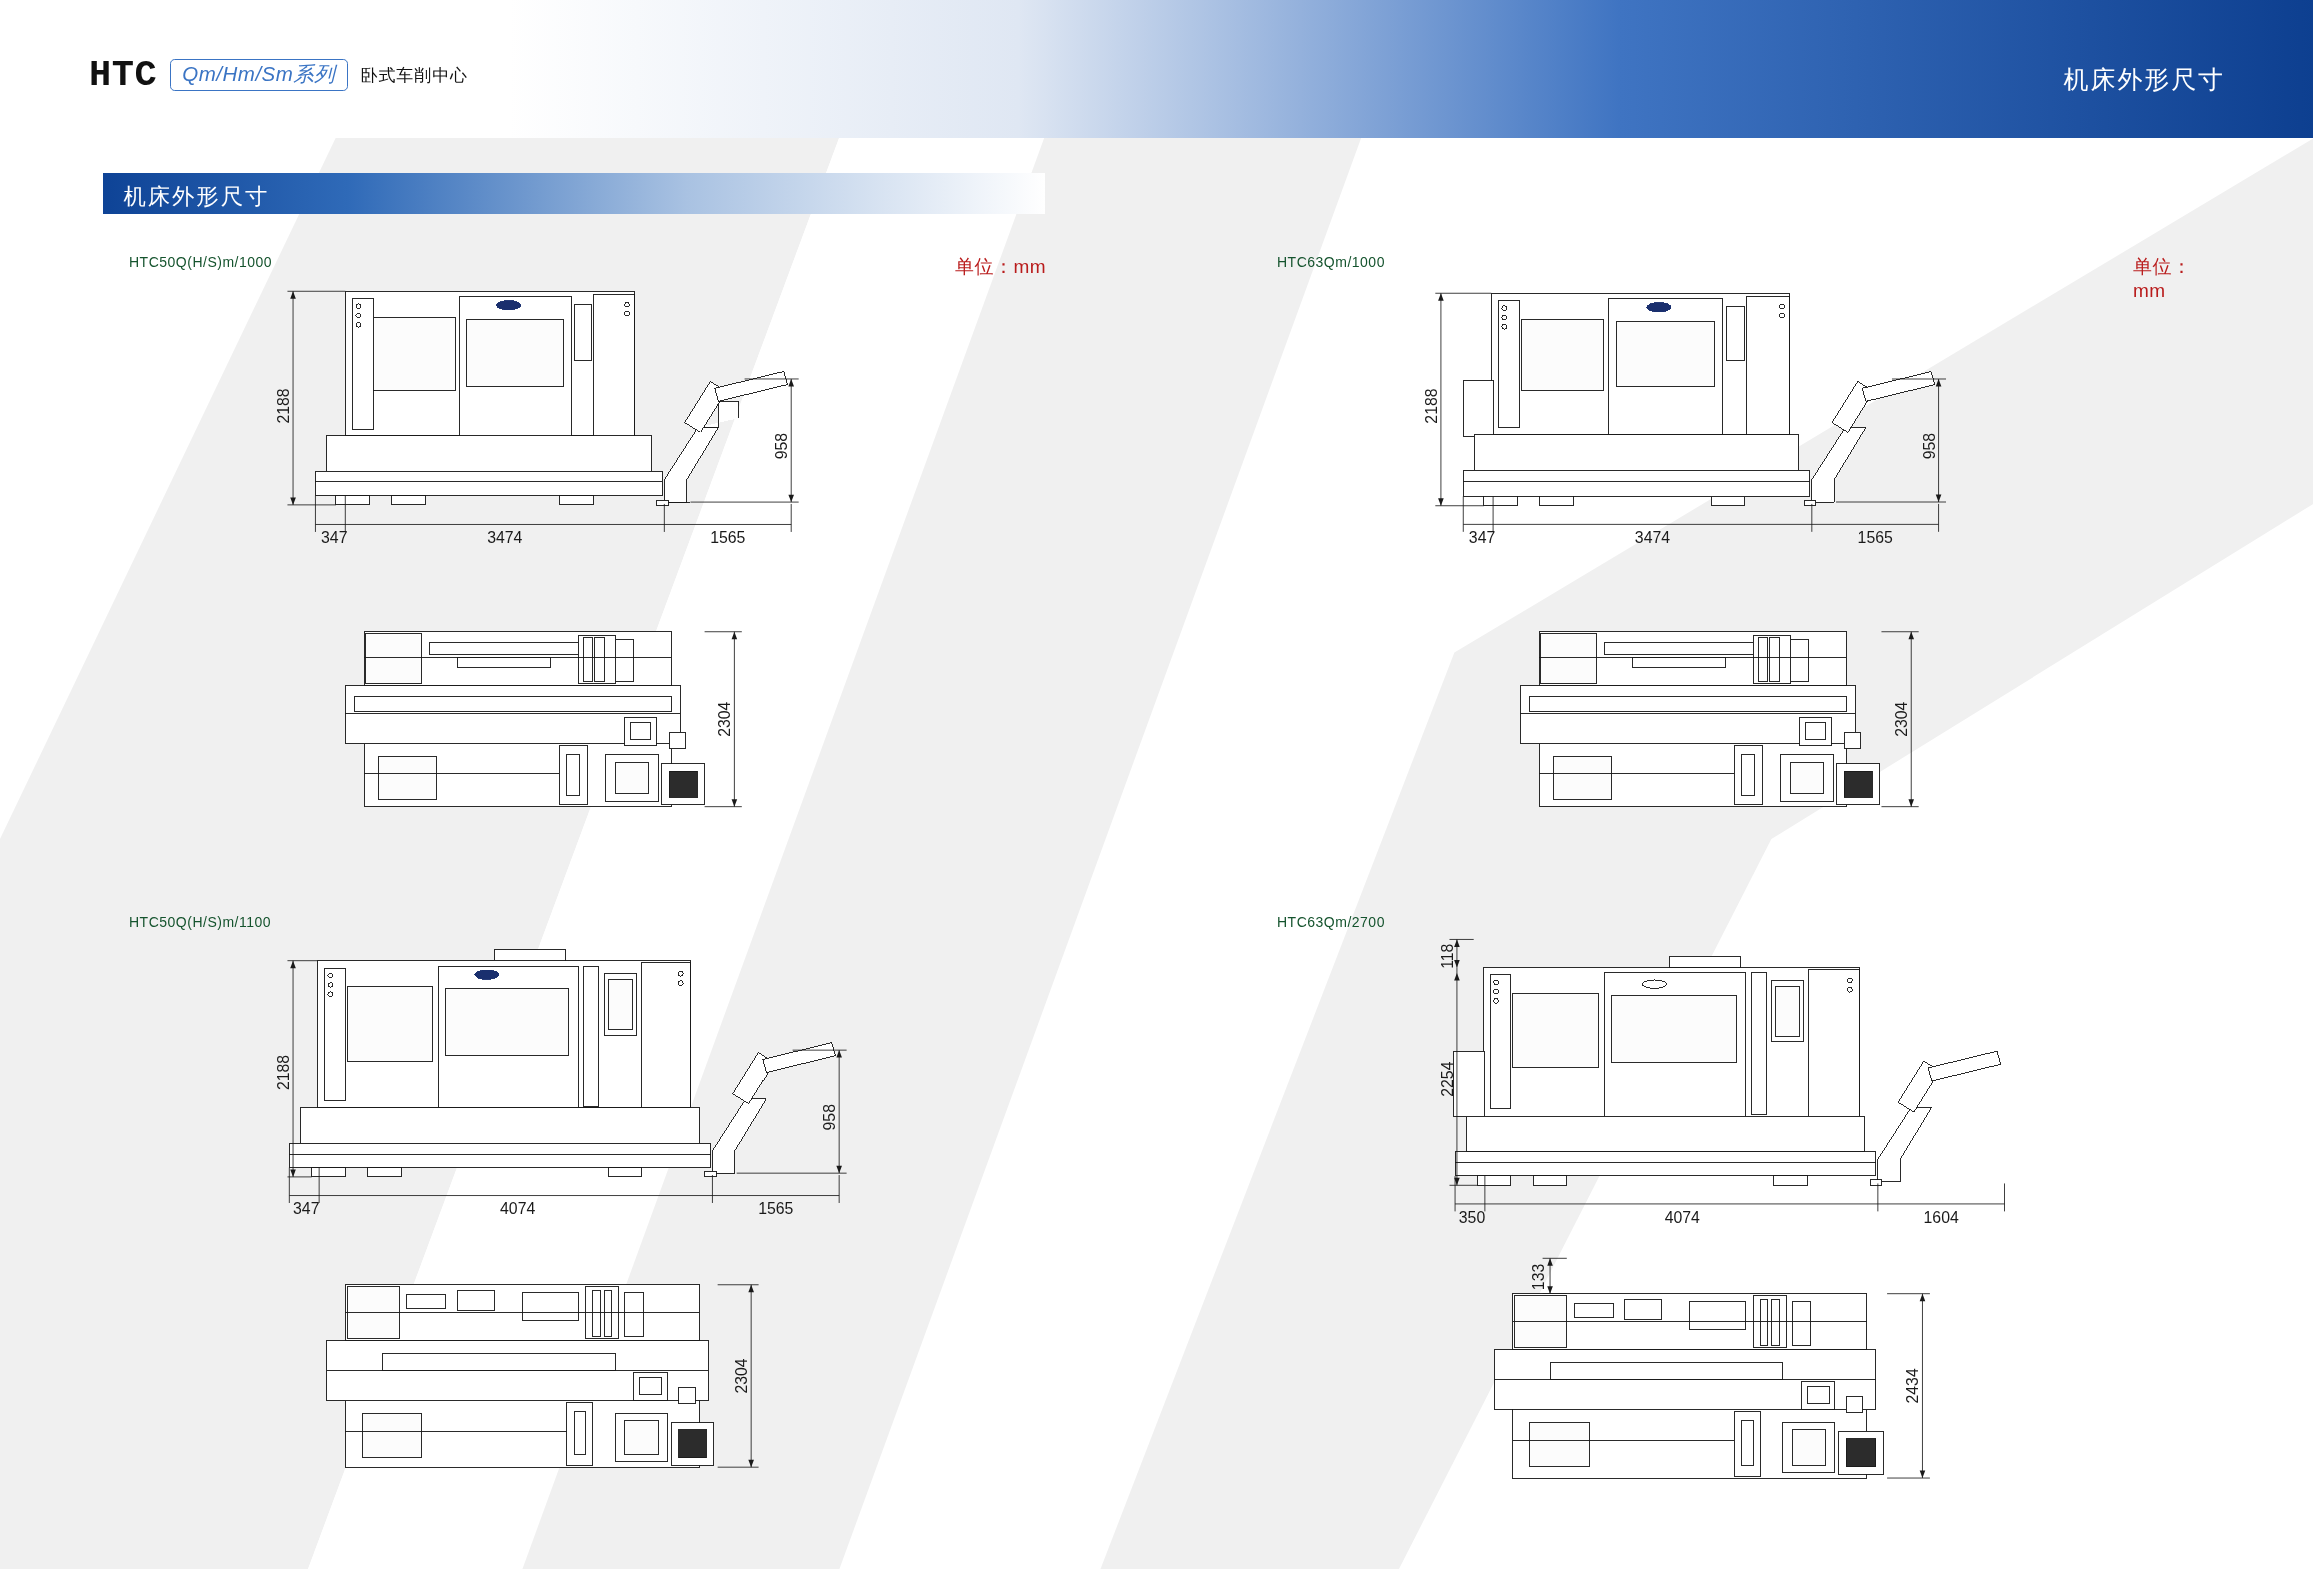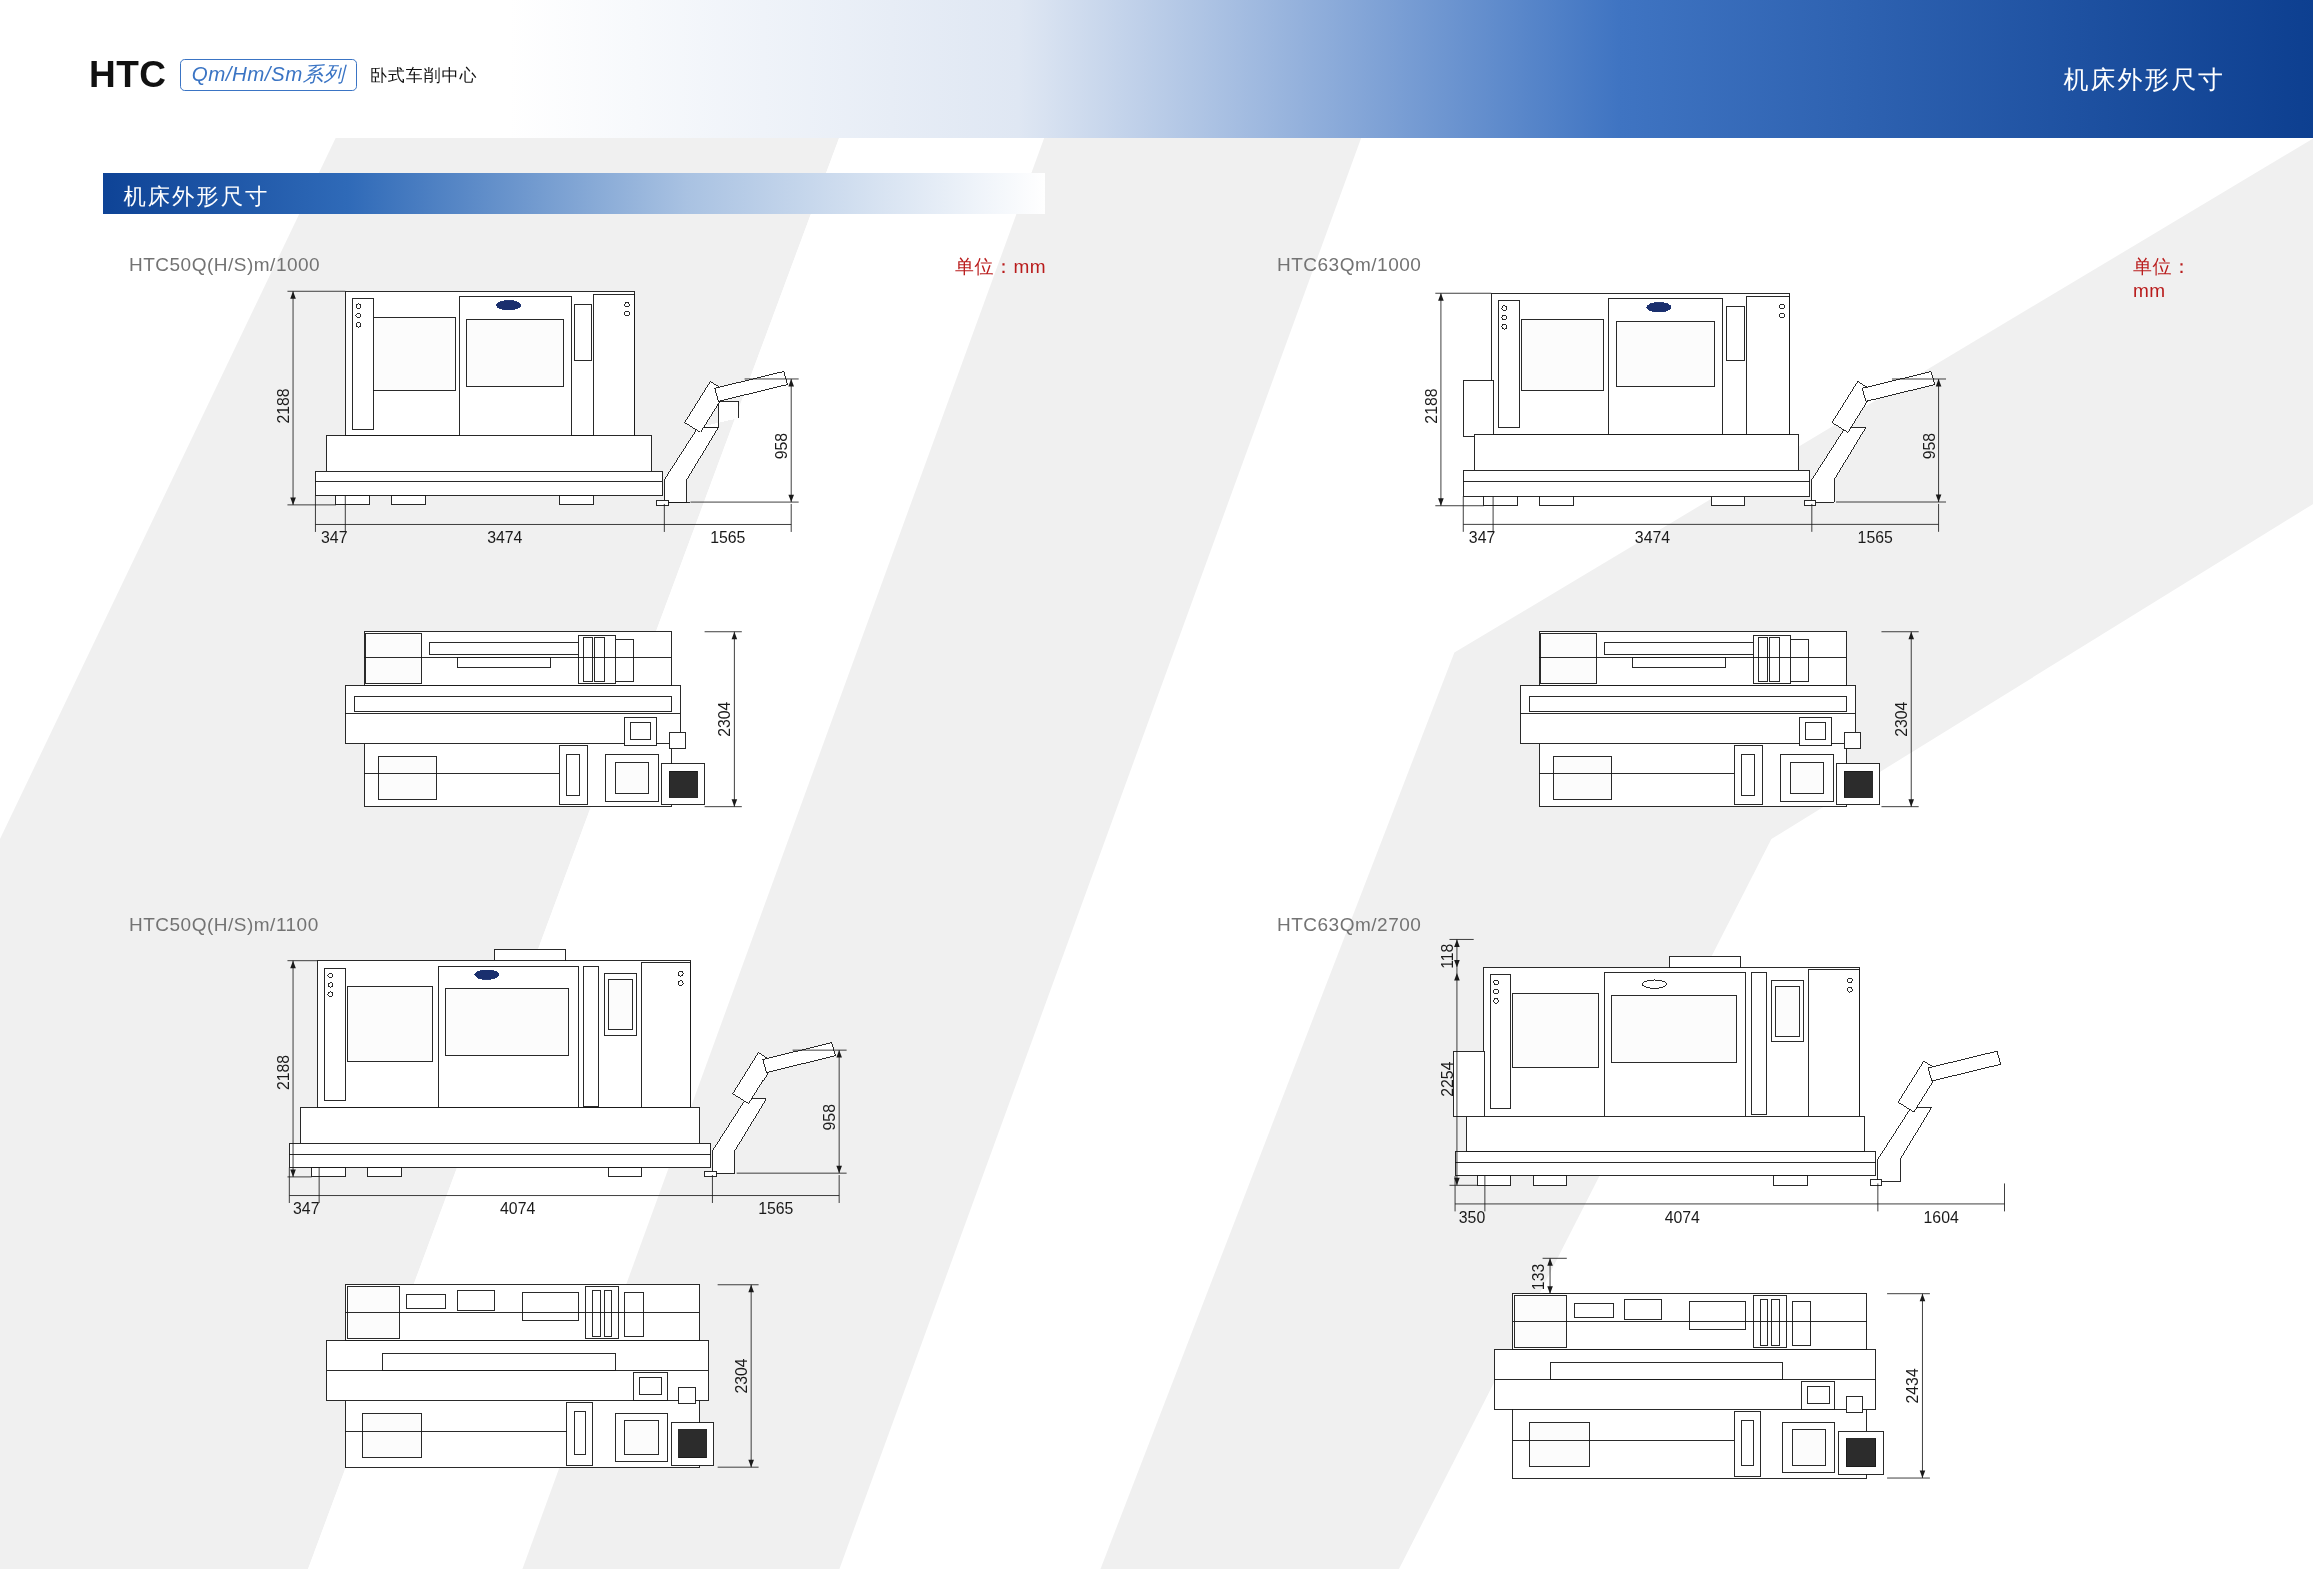--- a/index.html
+++ b/index.html
@@ -14,42 +14,42 @@
 
   
   .bg-layer{position:absolute;inset:0;overflow:hidden;pointer-events:none;}
 
   
   .header{
     position:absolute;left:0;top:0;width:2314px;height:138px;
     background:linear-gradient(90deg,#ffffff 0%,#ffffff 22%,#dfe7f3 44%,#3f74c2 70%,#0d3f90 100%);
   }
   .header-inner{position:absolute;left:89px;top:54px;display:flex;align-items:center;gap:13px;}
-  .brand{font-size:37px;font-weight:bold;letter-spacing:0.5px;color:#111;}
+  .brand{font-size:37px;font-weight:bold;letter-spacing:0.5px;color:#111;font-family:Liberation Mono, monospace;}
   .series-box{
     border:1.4px solid #3a74c4;border-radius:4.7px;color:#3a74c4;
     font-size:20.5px;padding:4.7px 11.2px 5.6px 11.2px;line-height:1;letter-spacing:0.5px;font-style:italic;
   }
   .header-sub{font-size:17px;color:#111;letter-spacing:0.9px;}
   .header-right{
     position:absolute;right:89px;top:63px;color:#ffffff;font-size:25px;letter-spacing:1.9px;
   }
 
   
   .section-bar{
     position:absolute;left:103px;top:173px;width:942px;height:41px;
     background:linear-gradient(90deg,#0e4396 0%,#2f6ab8 26%,#a9c2e2 62%,#ffffff 100%);
   }
   .section-bar span{
     position:absolute;left:20.5px;top:7.5px;color:#fff;font-size:22.4px;letter-spacing:1.9px;
   }
 
   
   .block{position:absolute;}
-  .blk-title{font-size:19px;color:#737373;letter-spacing:0.5px;}
+  .blk-title{font-size:14px;color:#14532d;letter-spacing:0.5px;}
   .blk-unit{font-size:19px;color:#b91c1c;letter-spacing:0.5px;}
 
   .dwg{position:absolute;}
   svg{display:block;overflow:visible;}
 
   .dimtxt{font-family:"Liberation Sans",sans-serif;font-size:17px;fill:#1a1a1a;}
 </style>
 </head>
 <body>
 

